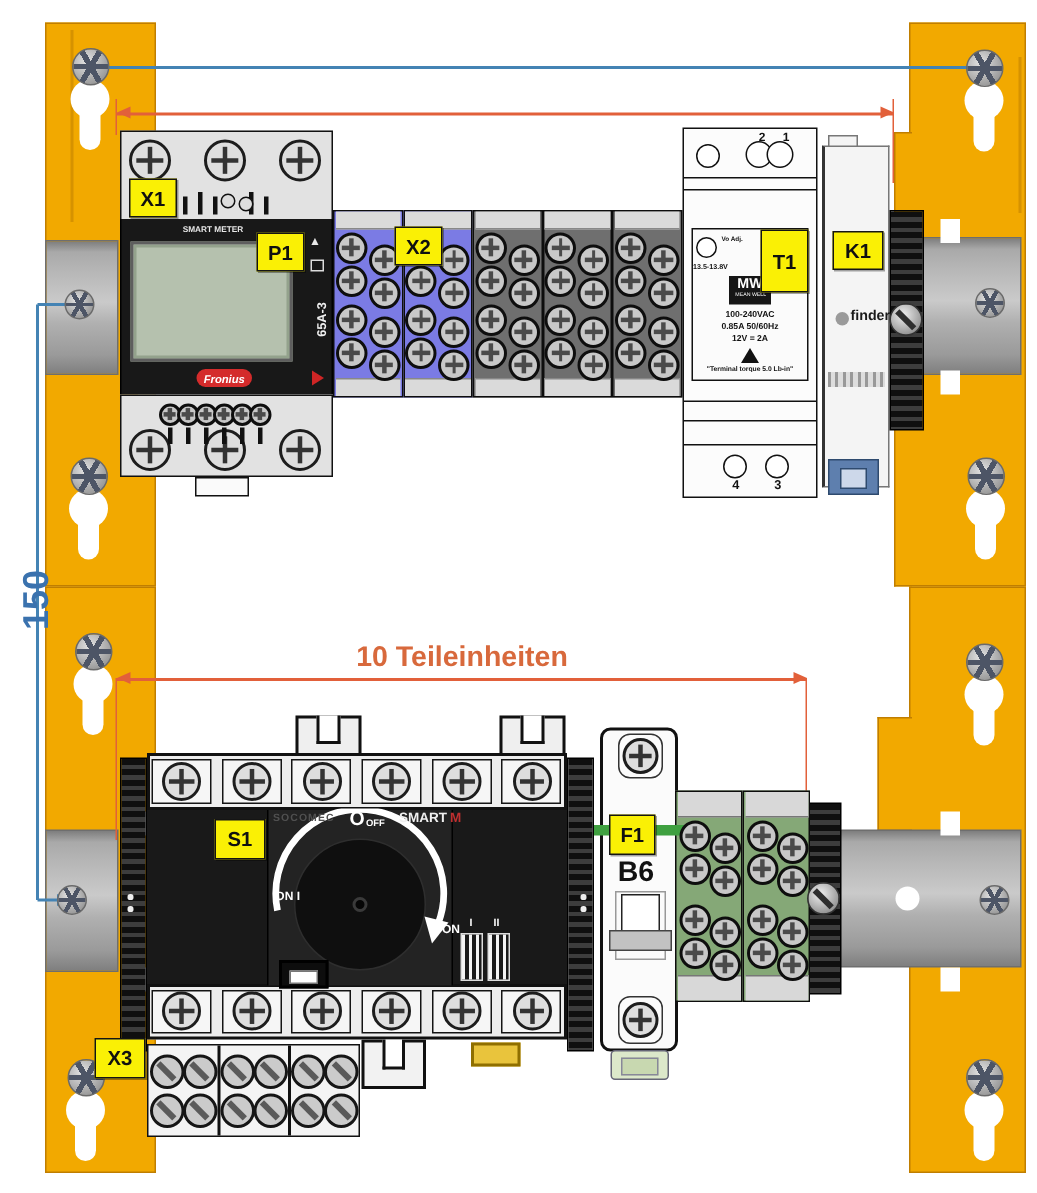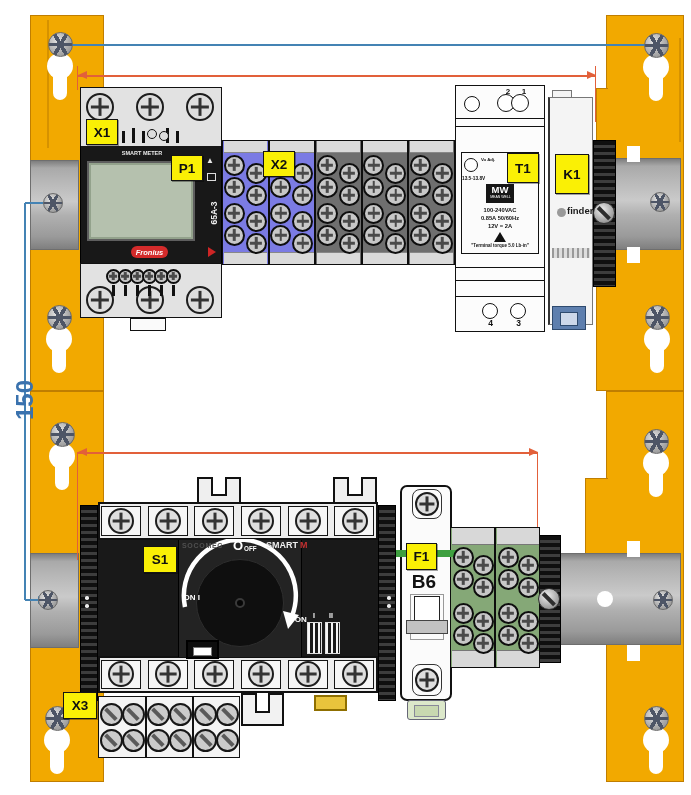--- a/index.html
+++ b/index.html
@@ -75,20 +75,21 @@
   <div class="abs dlineO" style="left:77px;top:66px;width:1.2px;height:24px"></div>
   <div class="abs dlineO" style="left:595px;top:66px;width:1.2px;height:56px"></div>
   <div class="abs arrLo" style="left:78px;top:71px"></div>
   <div class="abs arrRo" style="left:587px;top:71px"></div>
 
   <div class="abs dlineO" style="left:78px;top:452px;width:460px;height:1.5px"></div>
   <div class="abs dlineO" style="left:77px;top:452px;width:1.2px;height:108px"></div>
   <div class="abs dlineO" style="left:537px;top:452px;width:1.2px;height:83px"></div>
   <div class="abs arrLo" style="left:78px;top:448px"></div>
   <div class="abs arrRo" style="left:529px;top:448px"></div>
+  <div class="abs dtxtO" style="left:200px;top:428px;width:216px;font-size:19px">10 Teileinheiten</div>
 
   <div class="abs body5" style="left:80px;top:87px;width:142px;height:60px;background:#E2E2E2;border:1.5px solid #111"></div>
   <div class="abs body5" style="left:80px;top:146px;width:142px;height:117px;background:#181818;border-left:1px solid #000;border-right:1px solid #000"></div>
   <div class="abs sc" style="left:95px;top:150px;width:188px;font-size:11px;font-weight:bold;color:#e8e8e8;text-align:center;transform:scale(.5)">SMART METER</div>
   <div class="abs" style="left:87px;top:161px;width:108px;height:80px;background:#B5C1AE;border:2px solid #5e5e5e;z-index:6;box-shadow:inset 0 0 0 2px #93a28c"></div>
   <div class="abs" style="left:206px;top:156px;color:#e8e8e8;font-size:8px;z-index:6">▲</div>
   <div class="abs" style="left:207px;top:173px;width:9px;height:8px;border:1px solid #ddd;z-index:6"></div>
   <div class="abs" style="left:197px;top:207px;width:36px;height:12px;color:#f0f0f0;font-weight:bold;font-size:8.5px;text-align:center;transform:rotate(-90deg);z-index:6">65A-3</div>
   <div class="abs" style="left:208px;top:247px;width:0;height:0;border-top:5px solid transparent;border-bottom:5px solid transparent;border-left:8px solid #CE2525;z-index:6"></div>
   <div class="abs" style="left:131px;top:246px;width:37px;height:12px;background:#D42B2B;border-radius:6px;z-index:6;display:flex;align-items:center;justify-content:center">
@@ -185,22 +186,22 @@
   <div class="abs body5" style="left:407px;top:700px;width:39px;height:20px;background:#DCE8CA;border:1.5px solid #667;border-radius:3px"></div>
   <div class="abs z6" style="left:414px;top:705px;width:25px;height:12px;background:#C8D8B0;border:1px solid #889"></div>
 
   <div class="abs body5" style="left:98px;top:696px;width:142px;height:62px;background:#F4F4F4;border:1.5px solid #111"></div>
   <div class="abs z6" style="left:145px;top:697px;width:1.5px;height:60px;background:#111"></div>
   <div class="abs z6" style="left:192px;top:697px;width:1.5px;height:60px;background:#111"></div>
 
   <div class="abs reflabel" style="left:86px;top:119px;width:32px;height:26px">X1</div>
   <div class="abs reflabel" style="left:171px;top:155px;width:32px;height:26px">P1</div>
   <div class="abs reflabel" style="left:263px;top:151px;width:32px;height:26px">X2</div>
-  <div class="abs reflabel" style="left:507px;top:153px;width:32px;height:30px">T1</div>
-  <div class="abs reflabel" style="left:555px;top:154px;width:34px;height:40px">K1</div>
+  <div class="abs reflabel" style="left:507px;top:153px;width:32px;height:42px">T1</div>
+  <div class="abs reflabel" style="left:555px;top:154px;width:34px;height:26px">K1</div>
   <div class="abs reflabel" style="left:143px;top:546px;width:34px;height:27px">S1</div>
   <div class="abs reflabel" style="left:406px;top:543px;width:31px;height:27px">F1</div>
   <div class="abs reflabel" style="left:63px;top:692px;width:34px;height:27px">X3</div>
 <div class="abs notch" style="left: 92px; top: 145px; width: 13px; height: 16px;"></div>
     <div class="abs notch" style="left: 627px; top: 146px; width: 13px; height: 16px;"></div>
     <div class="abs notch" style="left: 92px; top: 247px; width: 13px; height: 16px;"></div>
     <div class="abs notch" style="left: 627px; top: 247px; width: 13px; height: 16px;"></div>
     <div class="abs notch" style="left: 92px; top: 541px; width: 13px; height: 16px;"></div>
     <div class="abs notch" style="left: 627px; top: 541px; width: 13px; height: 16px;"></div>
     <div class="abs notch" style="left: 92px; top: 645px; width: 13px; height: 16px;"></div>

